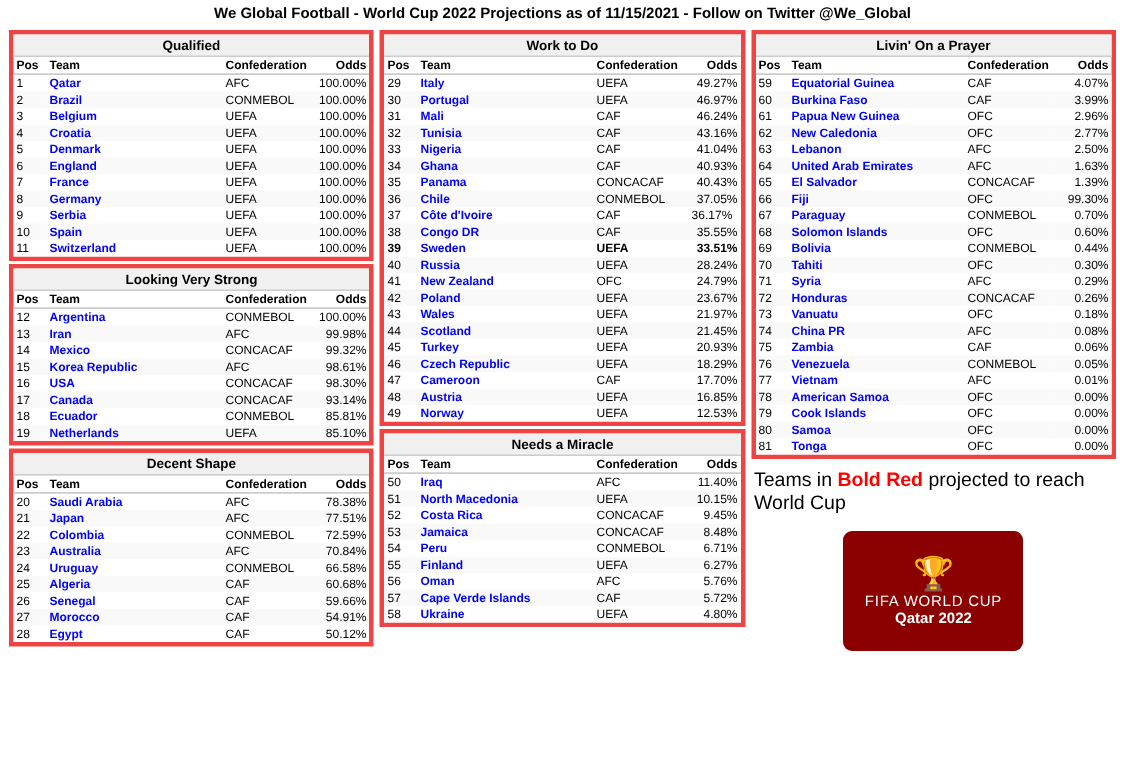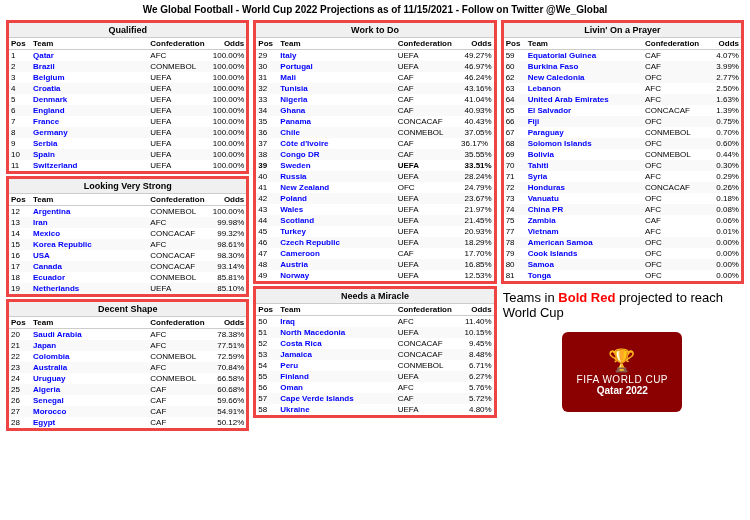--- a/index.html
+++ b/index.html
@@ -539,20 +539,26 @@
               <td class="prayer-team">Equatorial Guinea</td>
               <td>CAF</td>
               <td style="text-align: right;">4.07%</td>
             </tr>
             <tr class="row-even">
               <td>60</td>
               <td class="prayer-team">Burkina Faso</td>
               <td>CAF</td>
               <td style="text-align: right;">3.99%</td>
             </tr>
+            <tr class="row-odd">
+              <td>61</td>
+              <td class="prayer-team">Papua New Guinea</td>
+              <td>OFC</td>
+              <td style="text-align: right;">2.96%</td>
+            </tr>
             <tr class="row-even">
               <td>62</td>
               <td class="prayer-team">New Caledonia</td>
               <td>OFC</td>
               <td style="text-align: right;">2.77%</td>
             </tr>
             <tr class="row-odd">
               <td>63</td>
               <td class="prayer-team">Lebanon</td>
               <td>AFC</td>
@@ -567,21 +573,21 @@
             <tr class="row-odd">
               <td>65</td>
               <td class="prayer-team">El Salvador</td>
               <td>CONCACAF</td>
               <td style="text-align: right;">1.39%</td>
             </tr>
             <tr class="row-even">
               <td>66</td>
               <td class="prayer-team">Fiji</td>
               <td>OFC</td>
-              <td style="text-align: right;">0.75%</td>
+              <td style="text-align: right;">99.30%</td>
             </tr>
             <tr class="row-odd">
               <td>67</td>
               <td class="prayer-team">Paraguay</td>
               <td>CONMEBOL</td>
               <td style="text-align: right;">0.70%</td>
             </tr>
             <tr class="row-even">
               <td>68</td>
               <td class="prayer-team">Solomon Islands</td>
@@ -622,20 +628,26 @@
               <td>74</td>
               <td class="prayer-team">China PR</td>
               <td>AFC</td>
               <td style="text-align: right;">0.08%</td>
             </tr>
             <tr class="row-odd">
               <td>75</td>
               <td class="prayer-team">Zambia</td>
               <td>CAF</td>
               <td style="text-align: right;">0.06%</td>
+            </tr>
+            <tr class="row-even">
+              <td>76</td>
+              <td class="prayer-team">Venezuela</td>
+              <td>CONMEBOL</td>
+              <td style="text-align: right;">0.05%</td>
             </tr>
             <tr class="row-odd">
               <td>77</td>
               <td class="prayer-team">Vietnam</td>
               <td>AFC</td>
               <td style="text-align: right;">0.01%</td>
             </tr>
             <tr class="row-even">
               <td>78</td>
               <td class="prayer-team">American Samoa</td>

